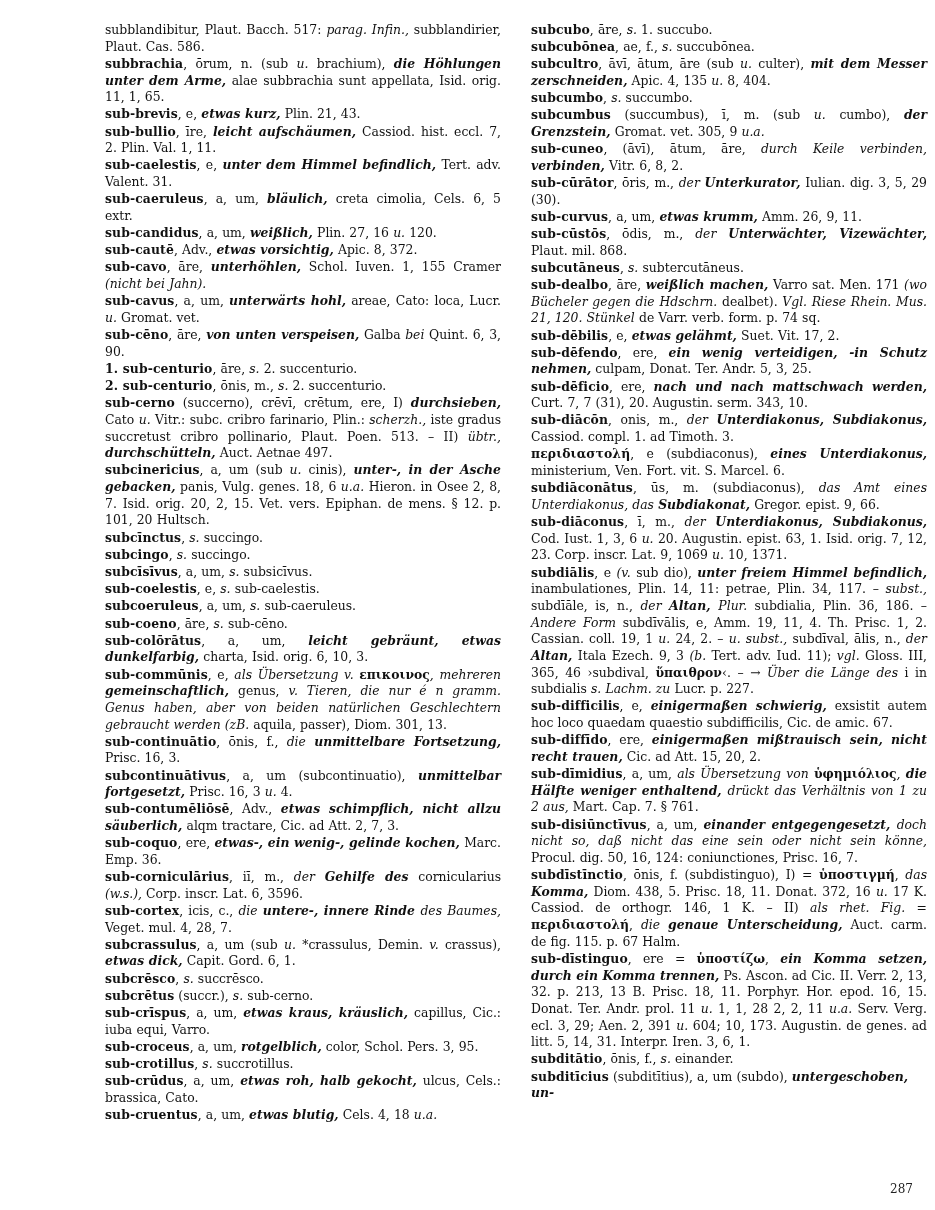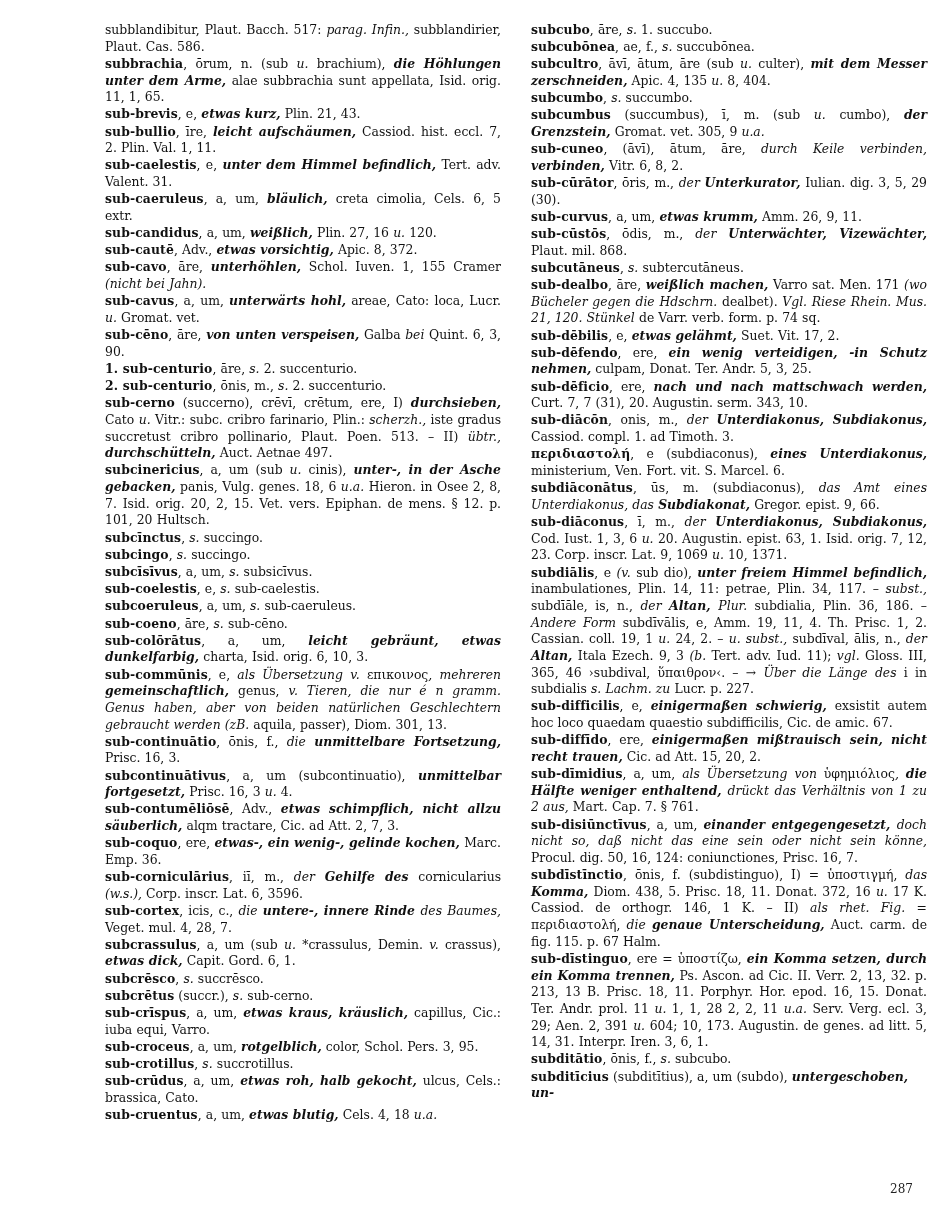--- a/index.html
+++ b/index.html
@@ -48,21 +48,21 @@
     letter-spacing: 0.1px;
   }
   
   .bi {
     font-weight: bold;
     font-style: italic;
   }
   
   .it { font-style: italic; }
   
-  .gr { font-family: "DejaVu Serif", "Liberation Serif", serif; }
+  .gr { font-family: "DejaVu Serif", "Liberation Serif", serif; font-weight: bold; }
 
   .page-number {
     position: absolute;
     right: 22px;
     bottom: 14px;
     font-size: 12px;
     font-family: "DejaVu Serif", "Liberation Serif", serif;
     color: #222222;
   }
 </style>
@@ -129,18 +129,18 @@
         <p class="entry"><span class="hw">περιδιαστολή</span><span>, e (subdiaconus), </span><span class="bi">eines Unterdiakonus,</span><span> ministerium, Ven. Fort. vit. S. Marcel. 6.</span></p>
         <p class="entry"><span class="hw">subdiāconātus</span><span>, ūs, m. (subdiaconus), </span><span class="it">das Amt eines Unterdiakonus, das </span><span class="bi">Subdiakonat,</span><span> Gregor. epist. 9, 66.</span></p>
         <p class="entry"><span class="hw">sub-diāconus</span><span>, ī, m., </span><span class="it">der </span><span class="bi">Unterdiakonus, Subdiakonus,</span><span> Cod. Iust. 1, 3, 6 </span><span class="it">u.</span><span> 20. Augustin. epist. 63, 1. Isid. orig. 7, 12, 23. Corp. inscr. Lat. 9, 1069 </span><span class="it">u.</span><span> 10, 1371.</span></p>
         <p class="entry"><span class="hw">subdiālis</span><span>, e </span><span class="it">(v. </span><span>sub dio), </span><span class="bi">unter freiem Himmel befindlich,</span><span> inambulationes, Plin. 14, 11: petrae, Plin. 34, 117. – </span><span class="it">subst., </span><span>subdīāle, is, n., </span><span class="it">der </span><span class="bi">Altan, </span><span class="it">Plur. </span><span>subdialia, Plin. 36, 186. – </span><span class="it">Andere Form </span><span>subdīvālis, e, Amm. 19, 11, 4. Th. Prisc. 1, 2. Cassian. coll. 19, 1 </span><span class="it">u.</span><span> 24, 2. – </span><span class="it">u. subst., </span><span>subdīval, ālis, n., </span><span class="it">der </span><span class="bi">Altan,</span><span> Itala Ezech. 9, 3 </span><span class="it">(b. </span><span>Tert. adv. Iud. 11); </span><span class="it">vgl. </span><span>Gloss. III, 365, 46 ›subdival, </span><span class="gr">ὕπαιθρον</span><span>‹. – → </span><span class="it">Über die Länge des </span><span>i in subdialis </span><span class="it">s. Lachm. zu </span><span>Lucr. p. 227.</span></p>
         <p class="entry"><span class="hw">sub-difficilis</span><span>, e, </span><span class="bi">einigermaßen schwierig,</span><span> exsistit autem hoc loco quaedam quaestio subdifficilis, Cic. de amic. 67.</span></p>
         <p class="entry"><span class="hw">sub-diffīdo</span><span>, ere, </span><span class="bi">einigermaßen mißtrauisch sein, nicht recht trauen,</span><span> Cic. ad Att. 15, 20, 2.</span></p>
         <p class="entry"><span class="hw">sub-dīmidius</span><span>, a, um, </span><span class="it">als Übersetzung von </span><span class="gr">ὑφημιόλιος</span><span class="it">, </span><span class="bi">die Hälfte weniger enthaltend, </span><span class="it">drückt das Verhältnis von 1 zu 2 aus, </span><span>Mart. Cap. 7. § 761.</span></p>
         <p class="entry"><span class="hw">sub-disiūnctīvus</span><span>, a, um, </span><span class="bi">einander entgegengesetzt, </span><span class="it">doch nicht so, daß nicht das eine sein oder nicht sein könne, </span><span>Procul. dig. 50, 16, 124: coniunctiones, Prisc. 16, 7.</span></p>
         <p class="entry"><span class="hw">subdīstīnctio</span><span>, ōnis, f. (subdistinguo), I) = </span><span class="gr">ὑποστιγμή</span><span>, </span><span class="it">das </span><span class="bi">Komma,</span><span> Diom. 438, 5. Prisc. 18, 11. Donat. 372, 16 </span><span class="it">u.</span><span> 17 K. Cassiod. de orthogr. 146, 1 K. – II) </span><span class="it">als rhet. Fig. </span><span>= </span><span class="gr">περιδιαστολή</span><span>, </span><span class="it">die </span><span class="bi">genaue Unterscheidung,</span><span> Auct. carm. de fig. 115. p. 67 Halm.</span></p>
         <p class="entry"><span class="hw">sub-dīstinguo</span><span>, ere = </span><span class="gr">ὑποστίζω</span><span>, </span><span class="bi">ein Komma setzen, durch ein Komma trennen,</span><span> Ps. Ascon. ad Cic. II. Verr. 2, 13, 32. p. 213, 13 B. Prisc. 18, 11. Porphyr. Hor. epod. 16, 15. Donat. Ter. Andr. prol. 11 </span><span class="it">u.</span><span> 1, 1, 28 2, 2, 11 </span><span class="it">u.a.</span><span> Serv. Verg. ecl. 3, 29; Aen. 2, 391 </span><span class="it">u.</span><span> 604; 10, 173. Augustin. de genes. ad litt. 5, 14, 31. Interpr. Iren. 3, 6, 1.</span></p>
-        <p class="entry"><span class="hw">subditātio</span><span>, ōnis, f., </span><span class="it">s.</span><span> subcubo.</span></p>
+        <p class="entry"><span class="hw">subditātio</span><span>, ōnis, f., </span><span class="it">s.</span><span> einander.</span></p>
         <p class="entry"><span class="hw">subditīcius</span><span> (subditītius), a, um (subdo), </span><span class="bi">untergeschoben, un-</span></p>
       </div>
   </div>
   <div class="page-number">287</div>
 </div>
 
 </body></html>

